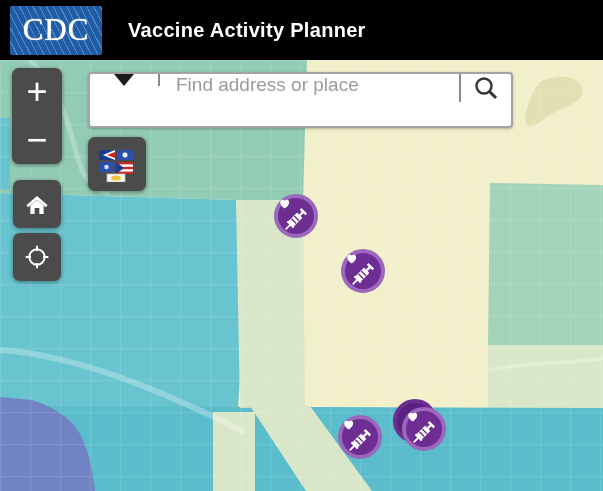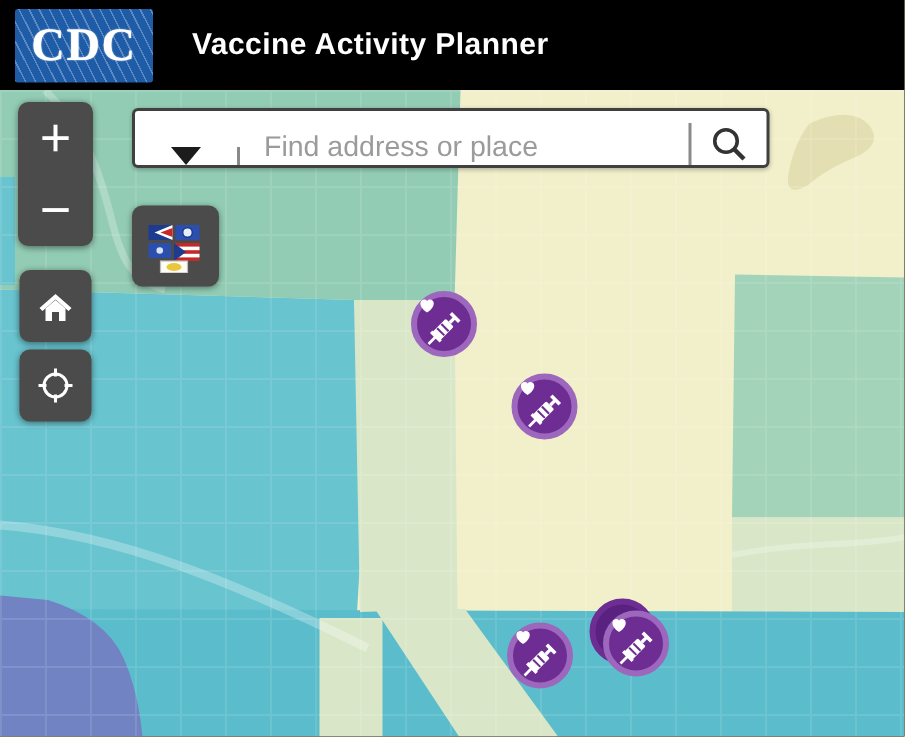--- a/index.html
+++ b/index.html
@@ -4,40 +4,40 @@
 <style>
   html,body{margin:0;padding:0;}
   body{width:603px;height:491px;overflow:hidden;font-family:"Liberation Sans",sans-serif;position:relative;background:#000;}
 
   
   .header{position:absolute;left:0;top:0;width:603px;height:60px;background:#000;display:flex;align-items:center;}
   .cdc-logo{position:relative;margin-left:10px;width:92px;height:49px;background:#1e5ca8;border-radius:2px;
             display:flex;align-items:center;justify-content:center;overflow:hidden;}
   .cdc-logo .hairlines{position:absolute;inset:0;
       background:repeating-linear-gradient(63deg, rgba(255,255,255,.28) 0 1px, transparent 1px 6px);}
-  .cdc-logo .cdc-text{position:relative;color:#fff;font-weight:bold;font-size:31px;letter-spacing:1px;
+  .cdc-logo .cdc-text{position:relative;color:#fff;font-weight:normal;font-size:31px;letter-spacing:1px;
       font-family:"Liberation Serif",serif;text-shadow:0 0 1px #fff;}
   .app-title{color:#fff;font-size:20px;font-weight:600;margin-left:26px;letter-spacing:.3px;}
 
   
   .map{position:absolute;left:0;top:60px;width:603px;height:431px;overflow:hidden;}
   .map svg.basemap{position:absolute;left:0;top:0;}
 
   
   .widget{position:absolute;background:#4b4b4b;border-radius:7px;box-shadow:0 1px 4px rgba(0,0,0,.45);}
   .zoom-panel{left:12px;top:8px;width:50px;height:96px;display:flex;flex-direction:column;}
   .zoom-btn{flex:1;display:flex;align-items:center;justify-content:center;color:#fff;font-size:36px;
             font-weight:400;cursor:pointer;line-height:1;}
   .home-btn{left:13px;top:120px;width:48px;height:48px;display:flex;align-items:center;justify-content:center;cursor:pointer;}
   .locate-btn{left:13px;top:173px;width:48px;height:48px;display:flex;align-items:center;justify-content:center;cursor:pointer;}
   .flags-btn{left:88px;top:77px;width:58px;height:54px;display:flex;align-items:center;justify-content:center;cursor:pointer;}
 
   
-  .search-bar{position:absolute;left:88px;top:12px;width:425px;height:40px;background:#fff;
-      border:2px solid #404040;border-radius:4px;display:flex;align-items:flex-end;box-sizing:border-box;
+  .search-bar{position:absolute;left:88px;top:12px;width:425px;height:56px;background:#fff;
+      border:2px solid #a3a3a3;border-radius:4px;display:flex;align-items:flex-start;box-sizing:border-box;
       box-shadow:0 1px 3px rgba(0,0,0,.25);}
   .search-dropdown{width:68px;display:flex;align-items:center;justify-content:center;border-right:2px solid #8a8a8a;cursor:pointer;}
   .tri-down{width:0;height:0;border-left:10px solid transparent;border-right:10px solid transparent;border-top:12px solid #1c1c1c;}
   .search-input-wrap{flex:1;display:flex;align-items:center;}
   .search-input{border:none;outline:none;width:100%;height:100%;font-size:19px;color:#333;padding:0 16px;
       font-family:"Liberation Sans",sans-serif;background:transparent;}
   .search-input::placeholder{color:#9b9b9b;}
   .search-go{width:50px;display:flex;align-items:center;justify-content:center;border-left:2px solid #8a8a8a;cursor:pointer;}
 
   

